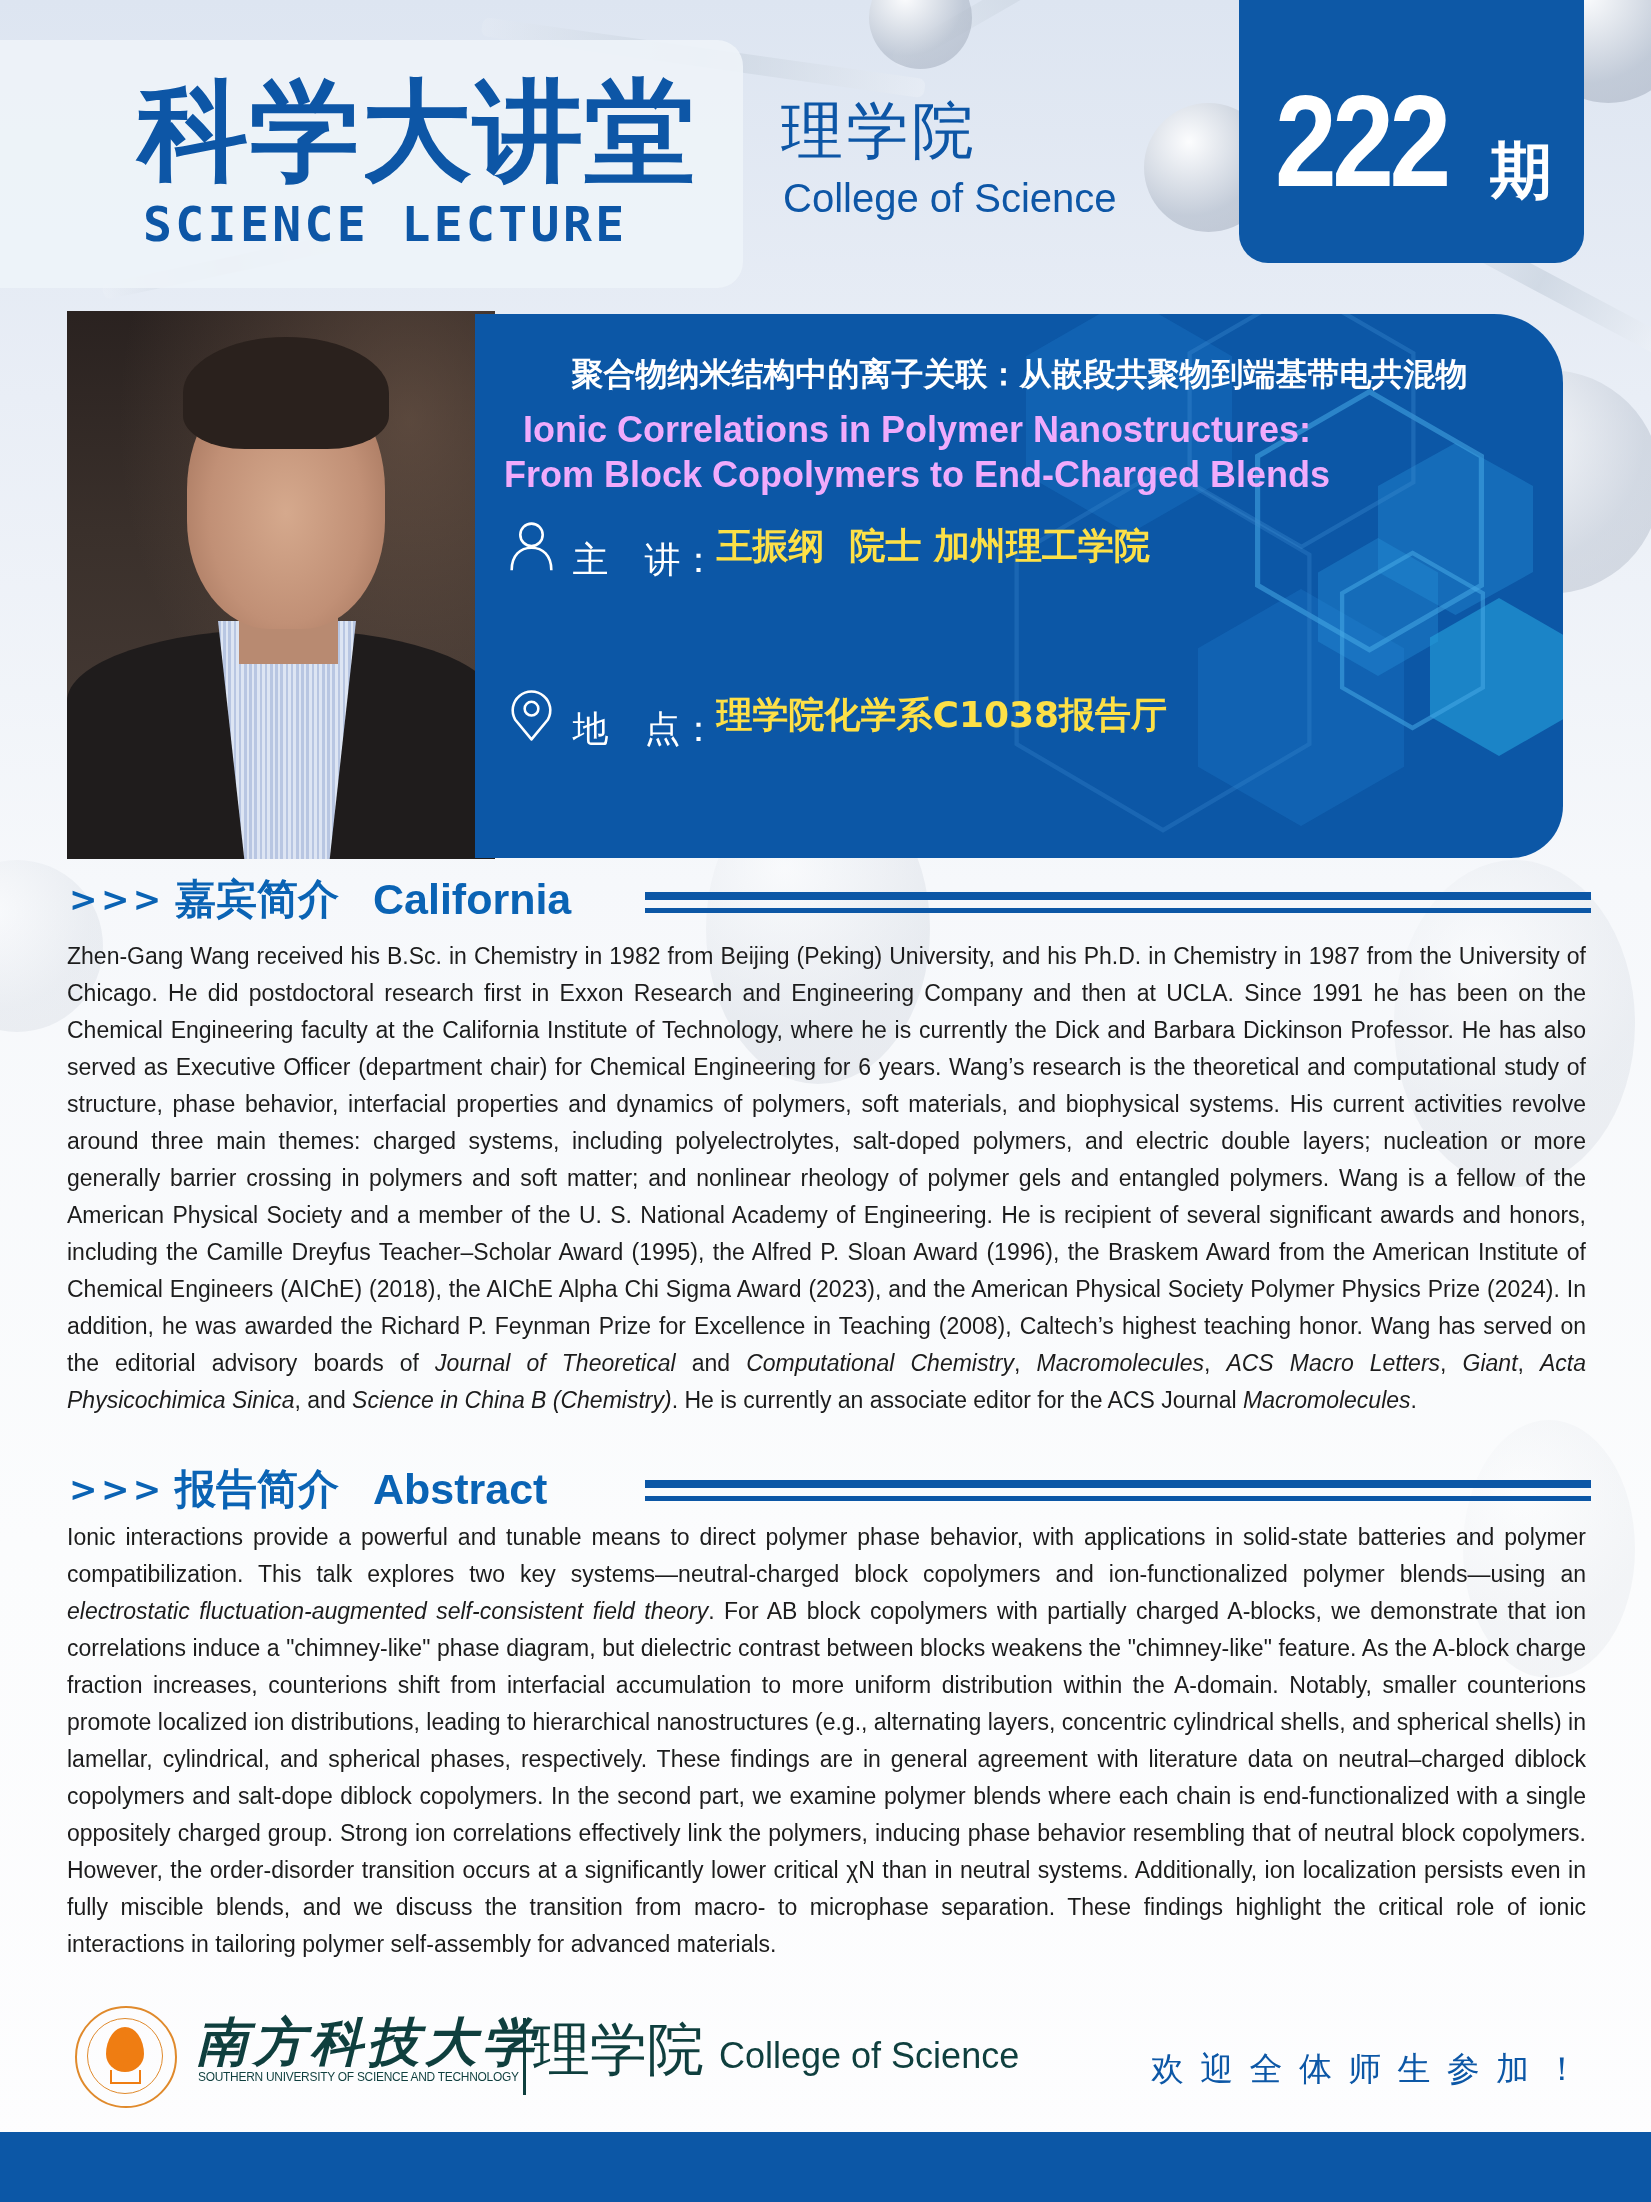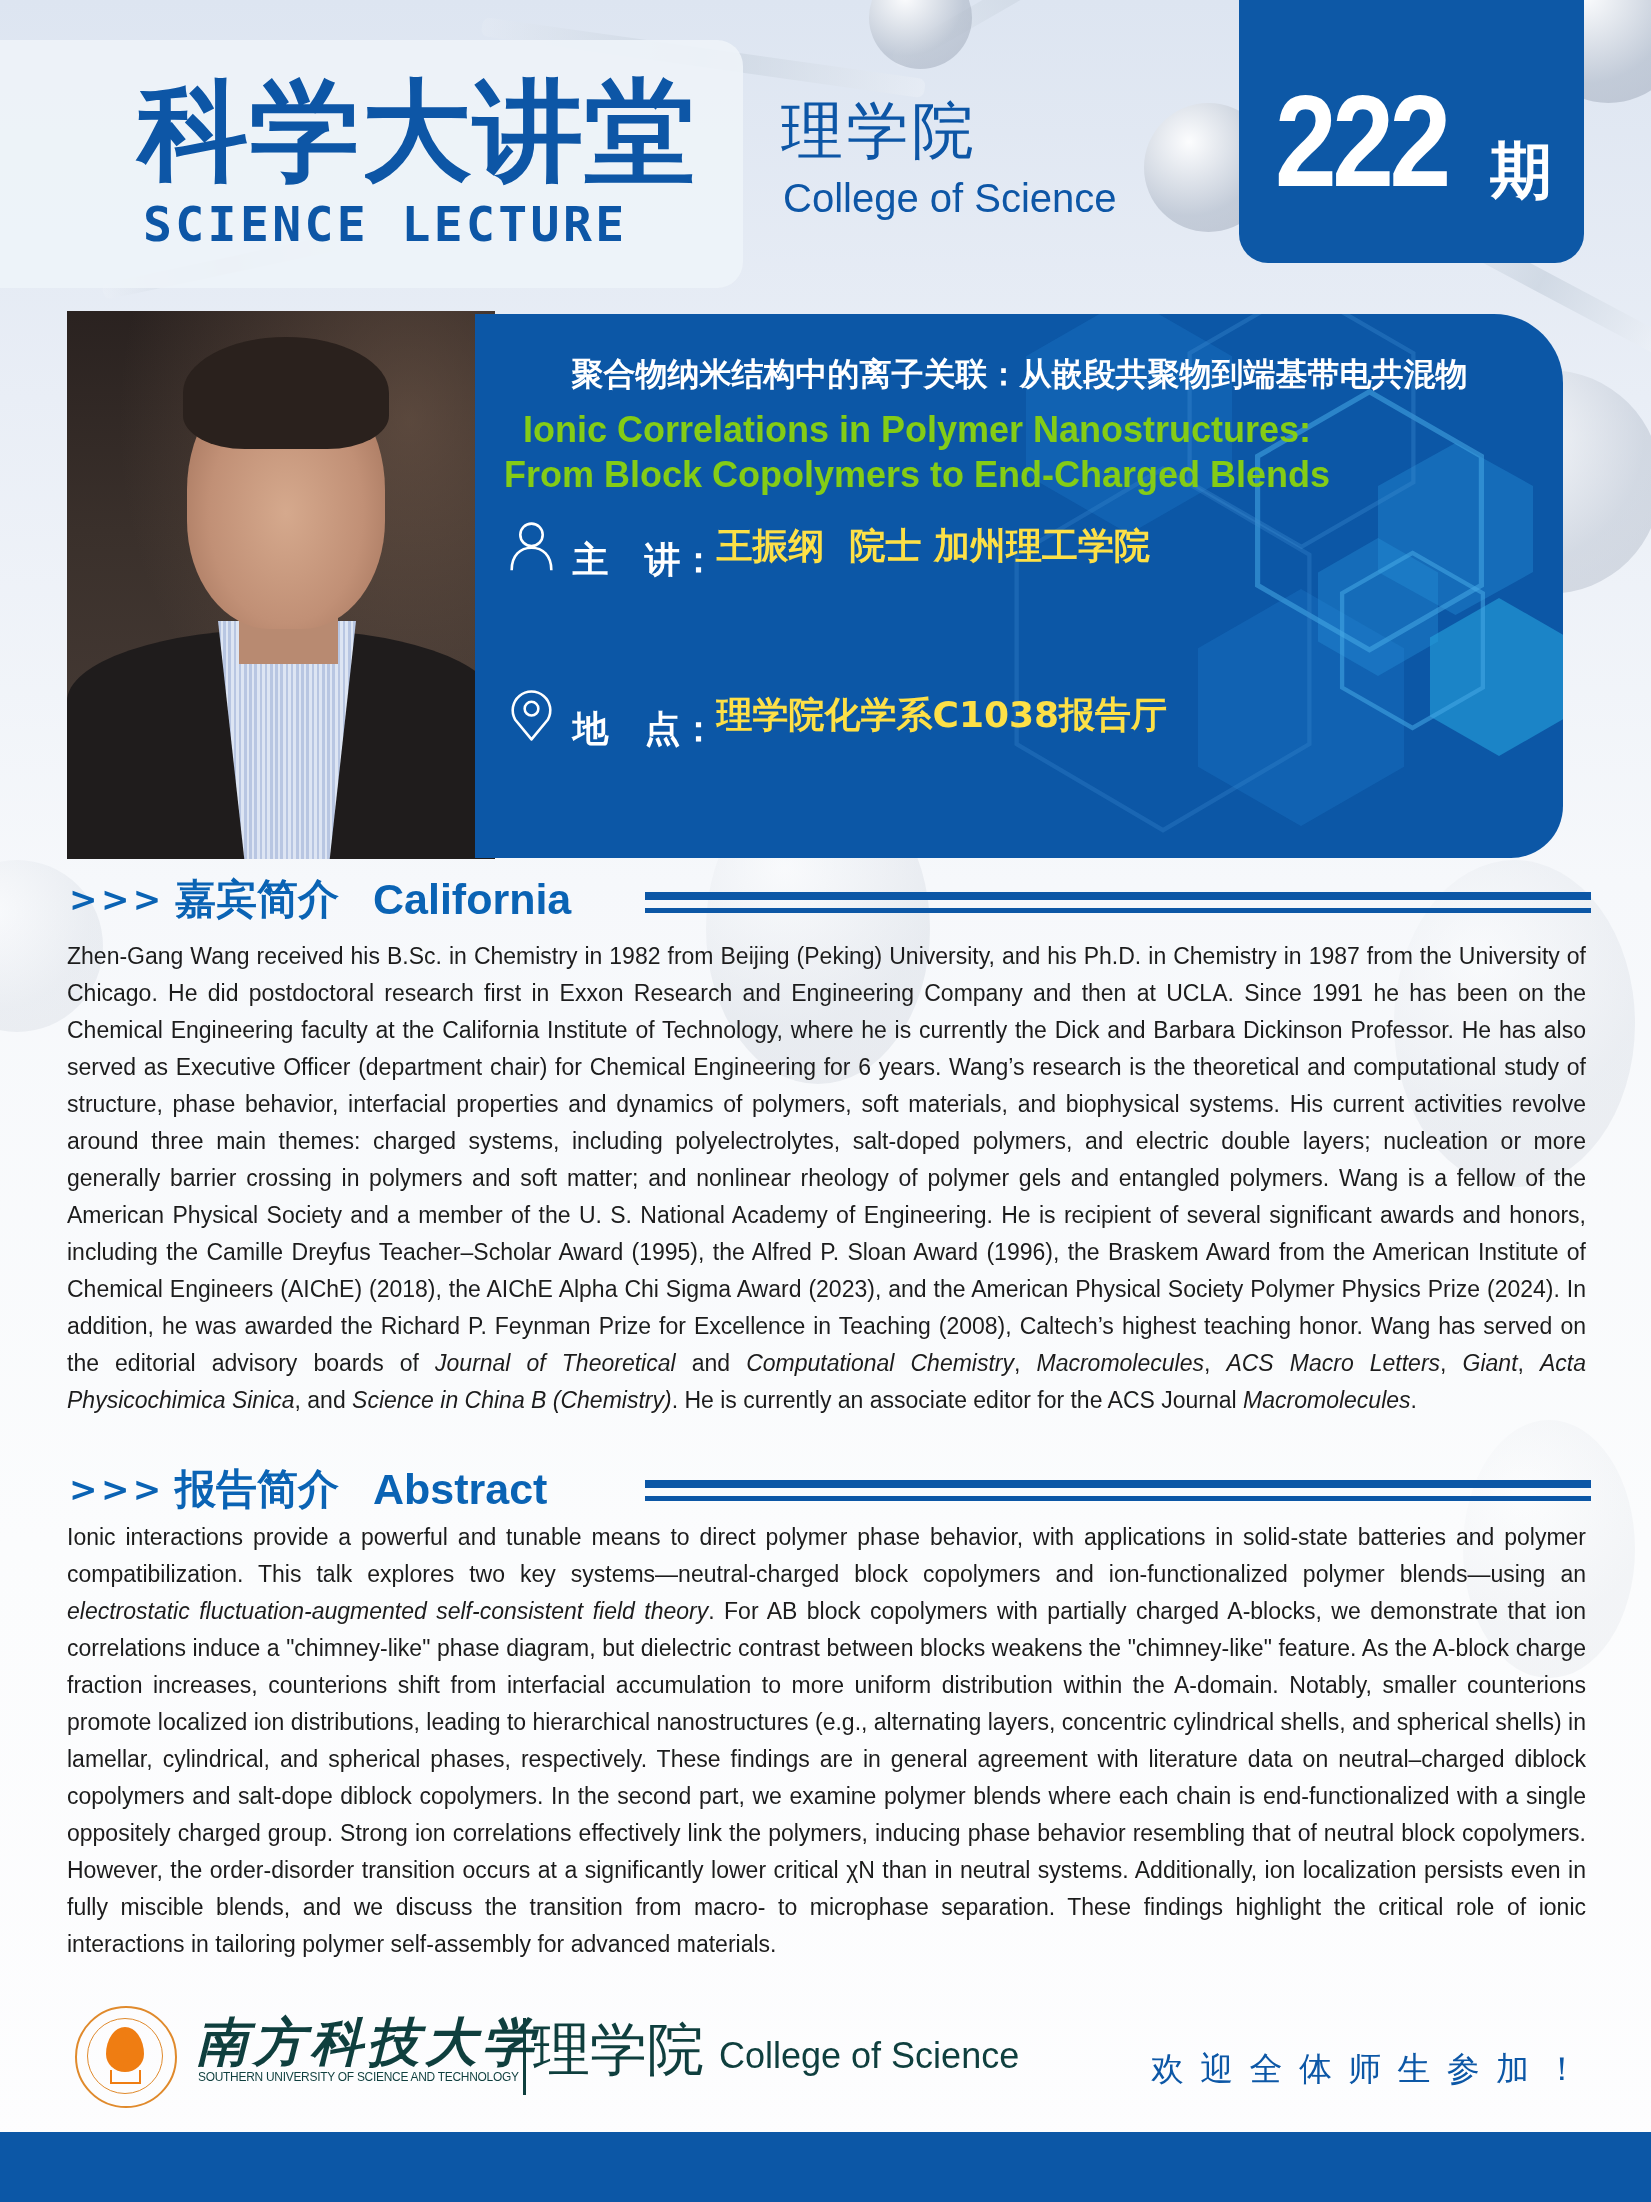--- a/index.html
+++ b/index.html
@@ -82,26 +82,26 @@
   .hex.fill1 { background: rgba(40,170,225,0.55); }
   .hex.fill2 { background: rgba(40,150,220,0.35); }
   .hex.fill3 { background: rgba(30,120,200,0.35); }
   .hex-outline { position: absolute; width: 172px; height: 198px; }
   .talk-title-cn {
     position: absolute; left: 13px; top: 41px; width: 1063px; text-align: center;
     font-size: 32px; line-height: 38px; color: #fff; font-weight: bold; white-space: nowrap;
   }
   .talk-title-en {
     position: absolute; left: 0; top: 93px; width: 884px; text-align: center;
-    font-size: 36px; line-height: 45px; color: #84cc16; font-weight: bold;
+    font-size: 36px; line-height: 45px; color: #f0abfc; font-weight: bold;
     font-family: "Liberation Sans", sans-serif;
   }
   .info-row { position: absolute; left: 30px; height: 52px; display: flex; align-items: center; }
   .info-row .ico { width: 52px; height: 52px; display: flex; align-items: center; justify-content: center; margin-right: 15.5px; }
-  .info-row .label { font-size: 36px; color: #fff; font-weight: bold; white-space: pre; margin-top: 28px; }
+  .info-row .label { font-size: 36px; color: #fff; font-weight: normal; white-space: pre; margin-top: 28px; }
   .info-row .value { font-size: 36px; color: #fde047; font-weight: bold; white-space: pre; }
 
   
   .section-head { position: absolute; left: 69px; height: 52px; display: flex; align-items: center; }
   .section-head .arrows { font-size: 34px; color: #0a63b4; font-weight: bold; letter-spacing: 3.4px; margin-right: 10.3px; }
   .section-head .cn { font-size: 41px; color: #0a63b4; font-weight: bold; margin-right: 34px; }
   .section-head .en { font-size: 43px; color: #0a63b4; font-weight: bold; font-family: "Liberation Sans", sans-serif; }
   .section-rule { position: absolute; left: 645px; width: 946px; }
   .section-rule .thick { height: 7.7px; background: #0c57a6; }
   .section-rule .thin { height: 5.2px; background: #0c57a6; margin-top: 8.6px; }

